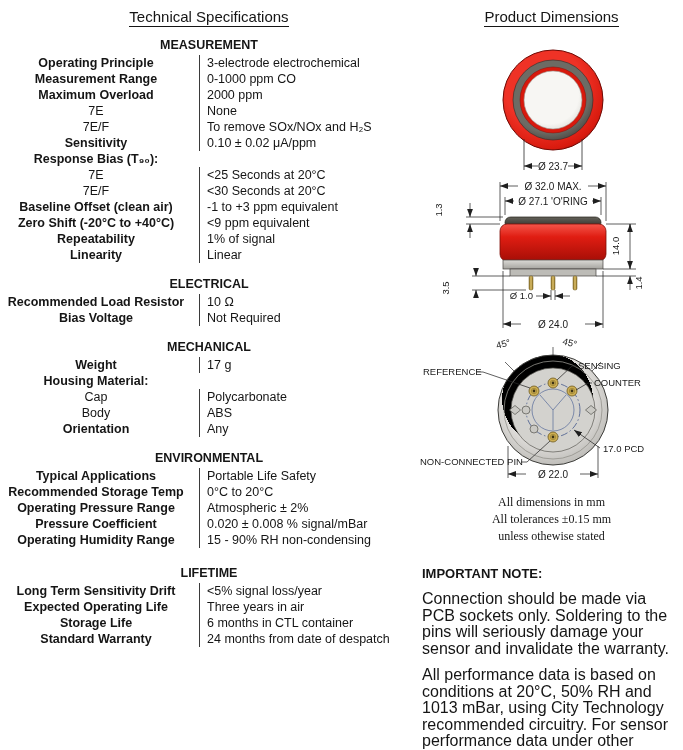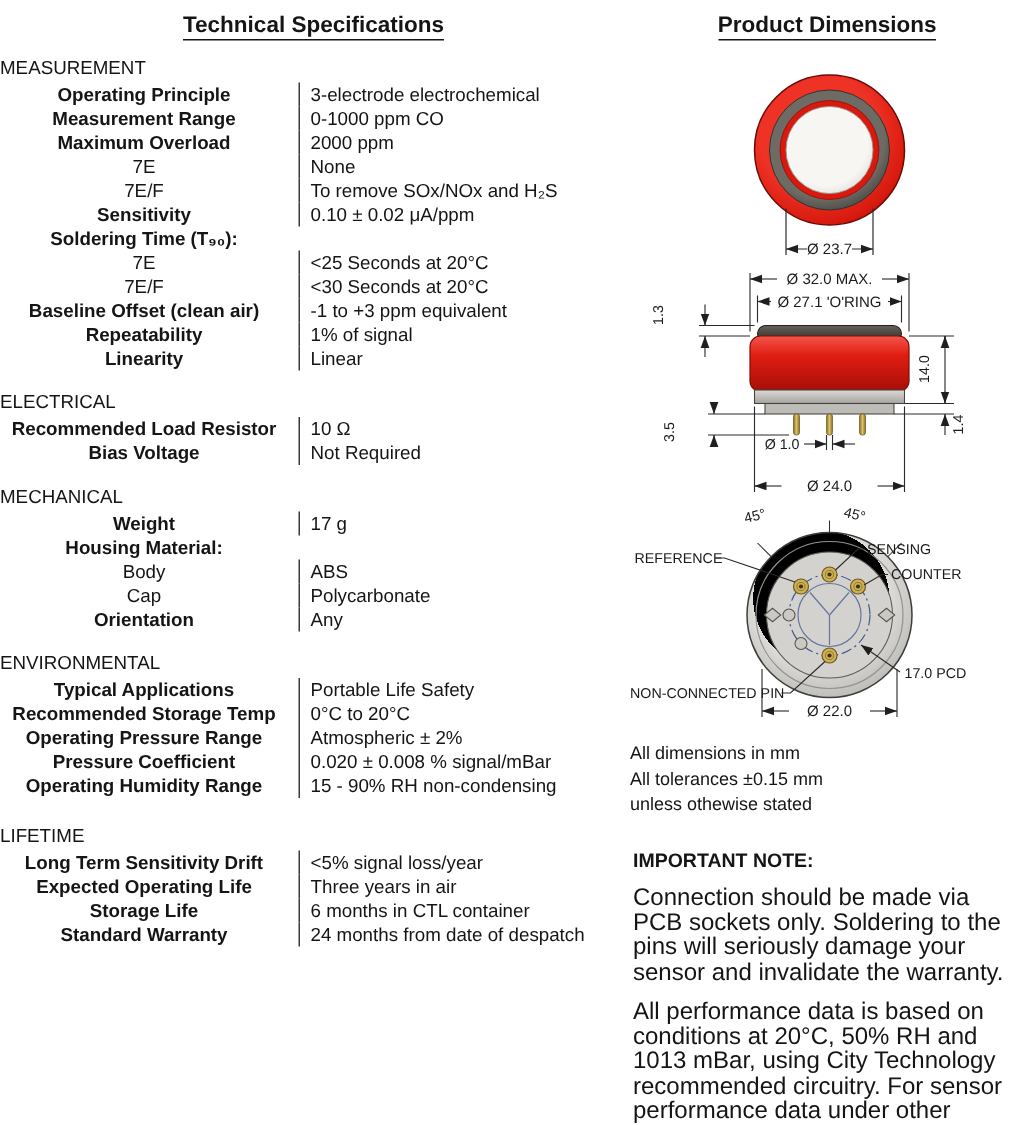--- a/index.html
+++ b/index.html
@@ -3,32 +3,32 @@
 <meta charset="utf-8">
 <style>
   html,body{margin:0;padding:0;}
   body{
     width:683px;height:750px;background:#ffffff;position:relative;
     font-family:"Liberation Sans", sans-serif;color:#151515;
     -webkit-font-smoothing:antialiased;
   }
   .col-left{position:absolute;left:0;top:0;width:418px;padding-top:8px;}
   .col-right{position:absolute;left:420px;top:0;width:263px;padding-top:8px;}
-  .title{font-size:15px;font-weight:bold;text-align:center;margin:0 0 13px 0;}
+  .title{font-size:15px;font-weight:normal;text-align:center;margin:0 0 13px 0;}
   .title span{border-bottom:1.6px solid #151515;padding-bottom:1px;}
-  .sec-head{font-weight:normal;font-size:12.5px;margin:14px 0 3px 0;}
+  .sec-head{font-weight:bold;font-size:12.5px;text-align:center;margin:14px 0 3px 0;}
   .section:first-child .sec-head{margin-top:0;}
   .section.gap-lg .sec-head{margin-top:18px;}
   .row{display:flex;line-height:16px;font-size:12.5px;}
   .lab{width:199px;text-align:center;font-weight:bold;padding-right:7px;box-sizing:border-box;white-space:nowrap;}
   .lab.sub{font-weight:normal;}
   .val{flex:1;border-left:1.4px solid #3a3a3a;padding-left:7px;white-space:nowrap;}
   .val.empty{border-left:none;}
   .drawing{display:block;margin-top:2px;}
-  .notes{font-size:12px;line-height:17px;text-align:left;margin-top:6px;}
+  .notes{font-size:12px;line-height:17px;text-align:center;margin-top:6px;font-family:Liberation Serif, serif;}
   .imp-head{font-weight:bold;font-size:13px;margin:21px 0 0 2px;}
   .imp-p{font-size:16px;line-height:16.5px;margin:10px 0 0 2px;width:258px;}
   svg text{font-family:"Liberation Sans", sans-serif;fill:#1a1a1a;}
   .dimtxt{font-size:10px;}
   .dimtxt-sm{font-size:9.5px;}
   .lbltxt{font-size:9.5px;}
 </style>
 </head>
 <body>
 
@@ -58,36 +58,40 @@
         </div>
         <div class="row">
           <div class="lab sub">7E/F</div>
           <div class="val">To remove SOx/NOx and H₂S</div>
         </div>
         <div class="row">
           <div class="lab">Sensitivity</div>
           <div class="val">0.10 ± 0.02 μA/ppm</div>
         </div>
         <div class="row">
-          <div class="lab">Soldering Time (T₉₀):</div>
+          <div class="lab">Response Bias (T₉₀):</div>
           <div class="val empty"></div>
         </div>
         <div class="row">
           <div class="lab sub">7E</div>
           <div class="val">&lt;25 Seconds at 20°C</div>
         </div>
         <div class="row">
           <div class="lab sub">7E/F</div>
           <div class="val">&lt;30 Seconds at 20°C</div>
         </div>
         <div class="row">
           <div class="lab">Baseline Offset (clean air)</div>
           <div class="val">-1 to +3 ppm equivalent</div>
         </div>
         <div class="row">
+          <div class="lab">Zero Shift (-20°C to +40°C)</div>
+          <div class="val">&lt;9 ppm equivalent</div>
+        </div>
+        <div class="row">
           <div class="lab">Repeatability</div>
           <div class="val">1% of signal</div>
         </div>
         <div class="row">
           <div class="lab">Linearity</div>
           <div class="val">Linear</div>
         </div>
       </div>
       <div class="section">
         <div class="sec-head">ELECTRICAL</div>
@@ -104,26 +108,26 @@
         <div class="sec-head">MECHANICAL</div>
         <div class="row">
           <div class="lab">Weight</div>
           <div class="val">17 g</div>
         </div>
         <div class="row">
           <div class="lab">Housing Material:</div>
           <div class="val empty"></div>
         </div>
         <div class="row">
+          <div class="lab sub">Cap</div>
+          <div class="val">Polycarbonate</div>
+        </div>
+        <div class="row">
           <div class="lab sub">Body</div>
           <div class="val">ABS</div>
-        </div>
-        <div class="row">
-          <div class="lab sub">Cap</div>
-          <div class="val">Polycarbonate</div>
         </div>
         <div class="row">
           <div class="lab">Orientation</div>
           <div class="val">Any</div>
         </div>
       </div>
       <div class="section">
         <div class="sec-head">ENVIRONMENTAL</div>
         <div class="row">
           <div class="lab">Typical Applications</div>

